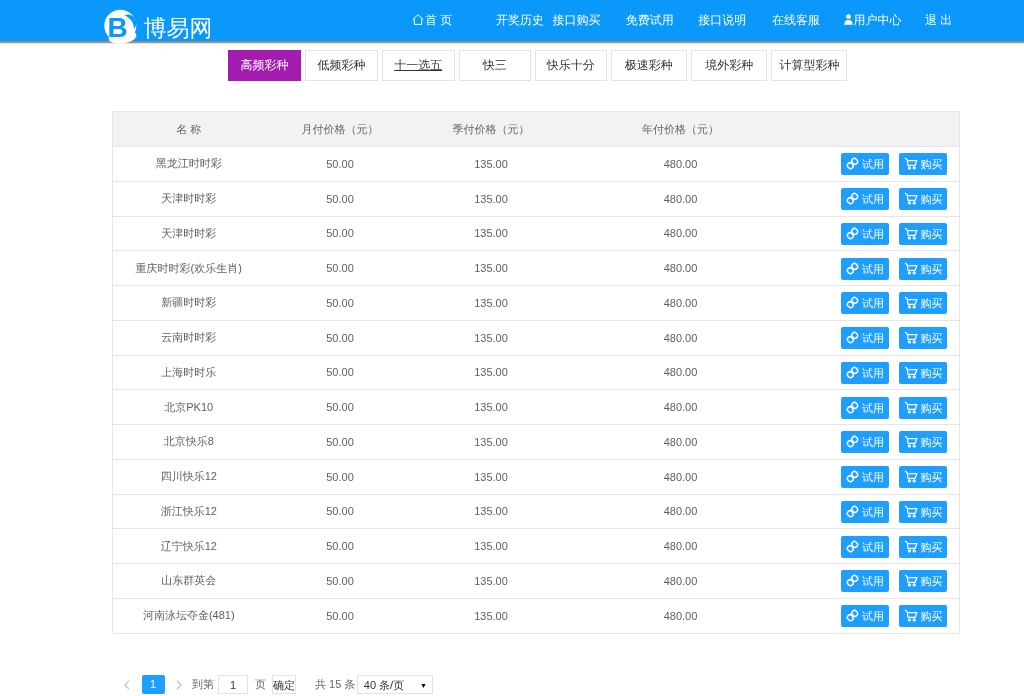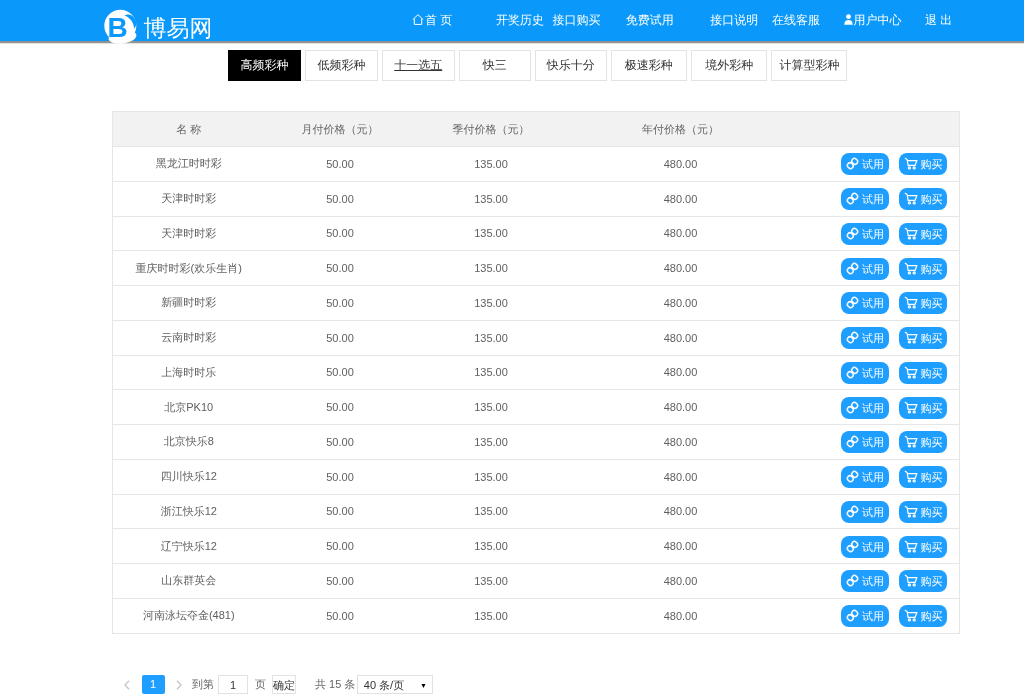--- a/index.html
+++ b/index.html
@@ -8,28 +8,28 @@
 
 
 .nav { position:absolute; left:0; top:0; width:1024px; height:41px; background:#0a99fa; }
 .nav::after { content:""; position:absolute; left:0; top:41px; width:1024px; height:3px; background:linear-gradient(#8d8d8d 0 45%, #c8c8c8 70%, rgba(255,255,255,0)); }
 .nitem { position:absolute; top:0; height:41px; line-height:41px; color:#fff; font-size:12px; white-space:nowrap; z-index:3; }
 .logo-svg { position:absolute; left:101px; top:6px; z-index:5; }
 .logo-txt { position:absolute; left:143.5px; top:13px; color:#fff; font-size:23px; letter-spacing:0px; font-weight:400; z-index:5; }
 
 
 .tab { position:absolute; top:50px; height:31px; line-height:29px; text-align:center; font-size:12px; color:#333; background:#fff; border:1px solid #e3e3e3; }
-.tab.active { background:#000000; color:#fff; border:none; line-height:31px; }
+.tab.active { background:#a21caf; color:#fff; border:none; line-height:31px; }
 
 
 .tbl { position:absolute; left:112px; top:111px; width:848px; border:1px solid #e6e6e6; border-collapse:collapse; table-layout:fixed; font-size:11px; color:#666; }
 .tbl th { height:35px; background:#f2f2f2; font-weight:400; color:#666; text-align:center; }
 .tbl td { height:34.75px; text-align:center; border-top:1px solid #e6e6e6; color:#5f5f5f; }
 .tbl td.ops { text-align:right; padding-right:12px; }
-.btn { display:inline-block; vertical-align:middle; position:relative; top:0.5px; width:48px; height:22px; line-height:22px; background:#1E9FFF; color:#fff; border-radius:8px; font-size:11px; text-align:center; }
+.btn { display:inline-block; vertical-align:middle; position:relative; top:0.5px; width:48px; height:22px; line-height:22px; background:#1E9FFF; color:#fff; border-radius:2px; font-size:11px; text-align:center; }
 .btn svg { vertical-align:-2px; margin-right:3px; }
 .btn + .btn { margin-left:10px; }
 
 
 .pg { position:absolute; font-size:11px; color:#666; }
 .pgbox { position:absolute; height:19px; line-height:19px; text-align:center; font-size:11px; }
 </style>
 </head>
 <body>
 <div id="page">
@@ -45,21 +45,21 @@
   <div class="nitem" style="left:412px;"><svg width="12" height="11" viewBox="0 0 12 11" style="vertical-align:-1px;">
         <g fill="none" stroke="#fff" stroke-width="1">
           <path d="M0.8 5.6 L6 0.7 L11.2 5.6"></path>
           <path d="M2.3 4.6 V10.4 H9.7 V4.6"></path>
         </g>
       </svg></div>
   <div class="nitem" style="left:425px;">首 页</div>
   <div class="nitem" style="left:496px;text-align:center;">开奖历史</div>
   <div class="nitem" style="left:552.6px;">接口购买</div>
   <div class="nitem" style="left:625.8px;">免费试用</div>
-  <div class="nitem" style="left:698.3px;margin-left:12px;">接口说明</div>
+  <div class="nitem" style="left:698.3px;">接口说明</div>
   <div class="nitem" style="left:772px;">在线客服</div>
   <div class="nitem" style="left:843.5px;"><svg width="9" height="11" viewBox="0 0 9 11" style="vertical-align:-1px;">
         <circle cx="4.5" cy="2.7" r="2.4" fill="#fff"></circle>
         <path d="M0.3 10.8 C0.3 7.4 2 6 4.5 6 C7 6 8.7 7.4 8.7 10.8 Z" fill="#fff"></path>
       </svg></div>
   <div class="nitem" style="left:853.5px;">用户中心</div>
   <div class="nitem" style="left:925px;">退 出</div>
 
   <div class="tab active" style="left:228px; width:73px;">高频彩种</div>
   <div class="tab" style="left:305px; width:73px;">低频彩种</div>

